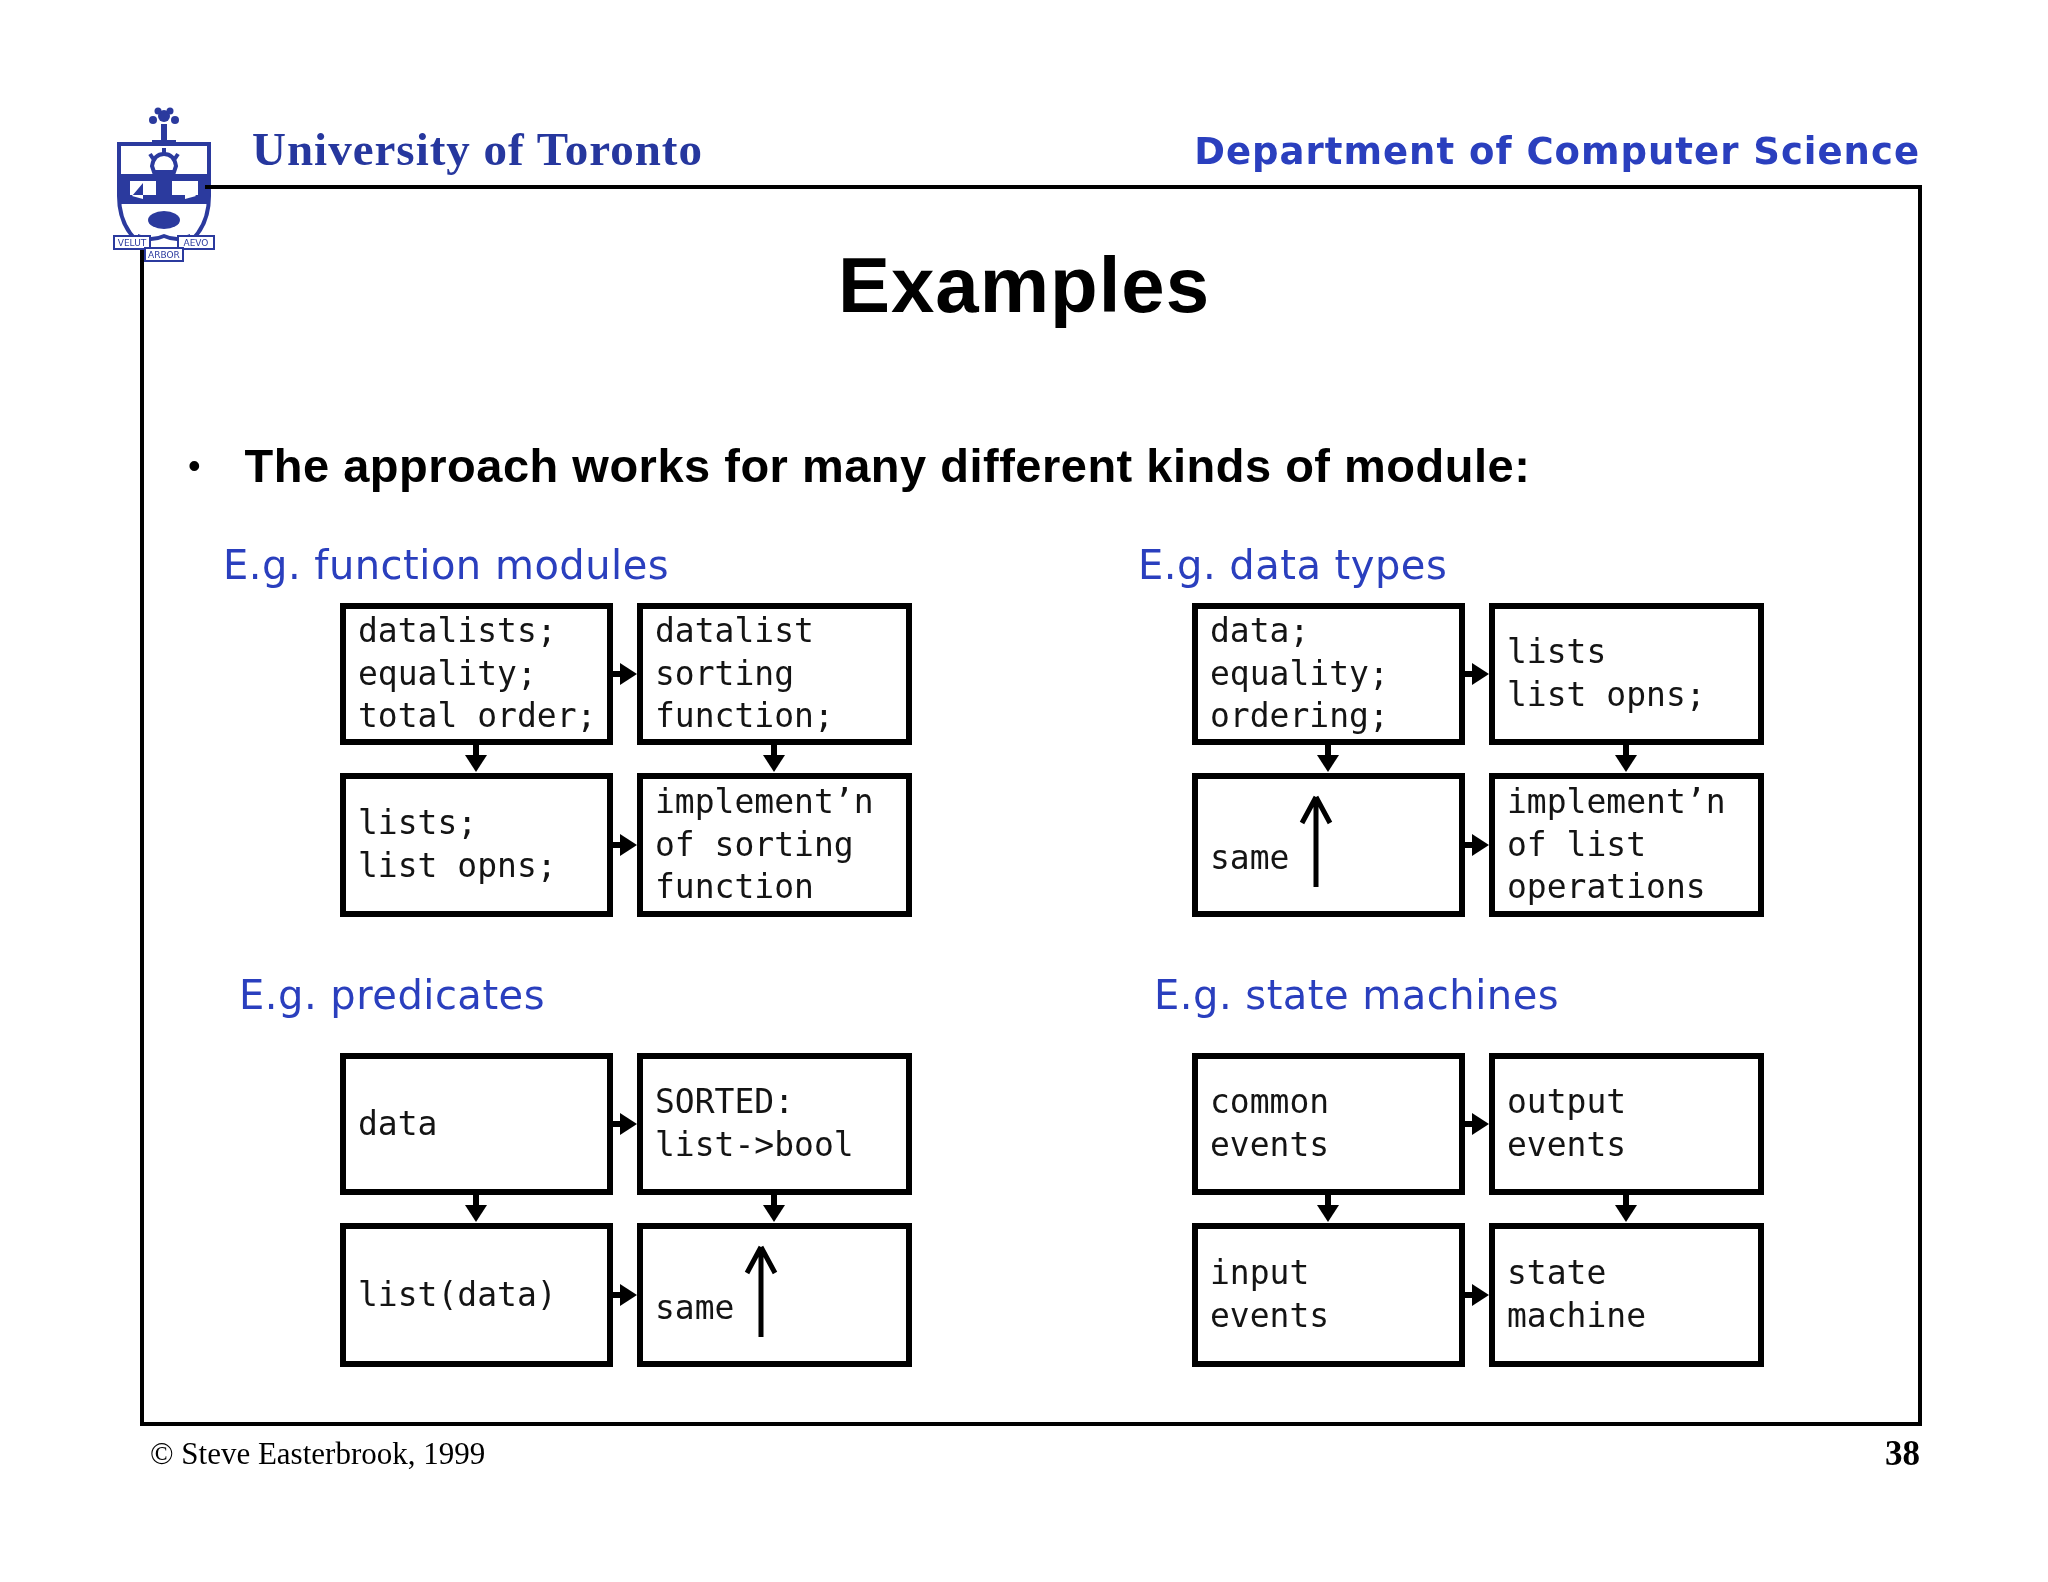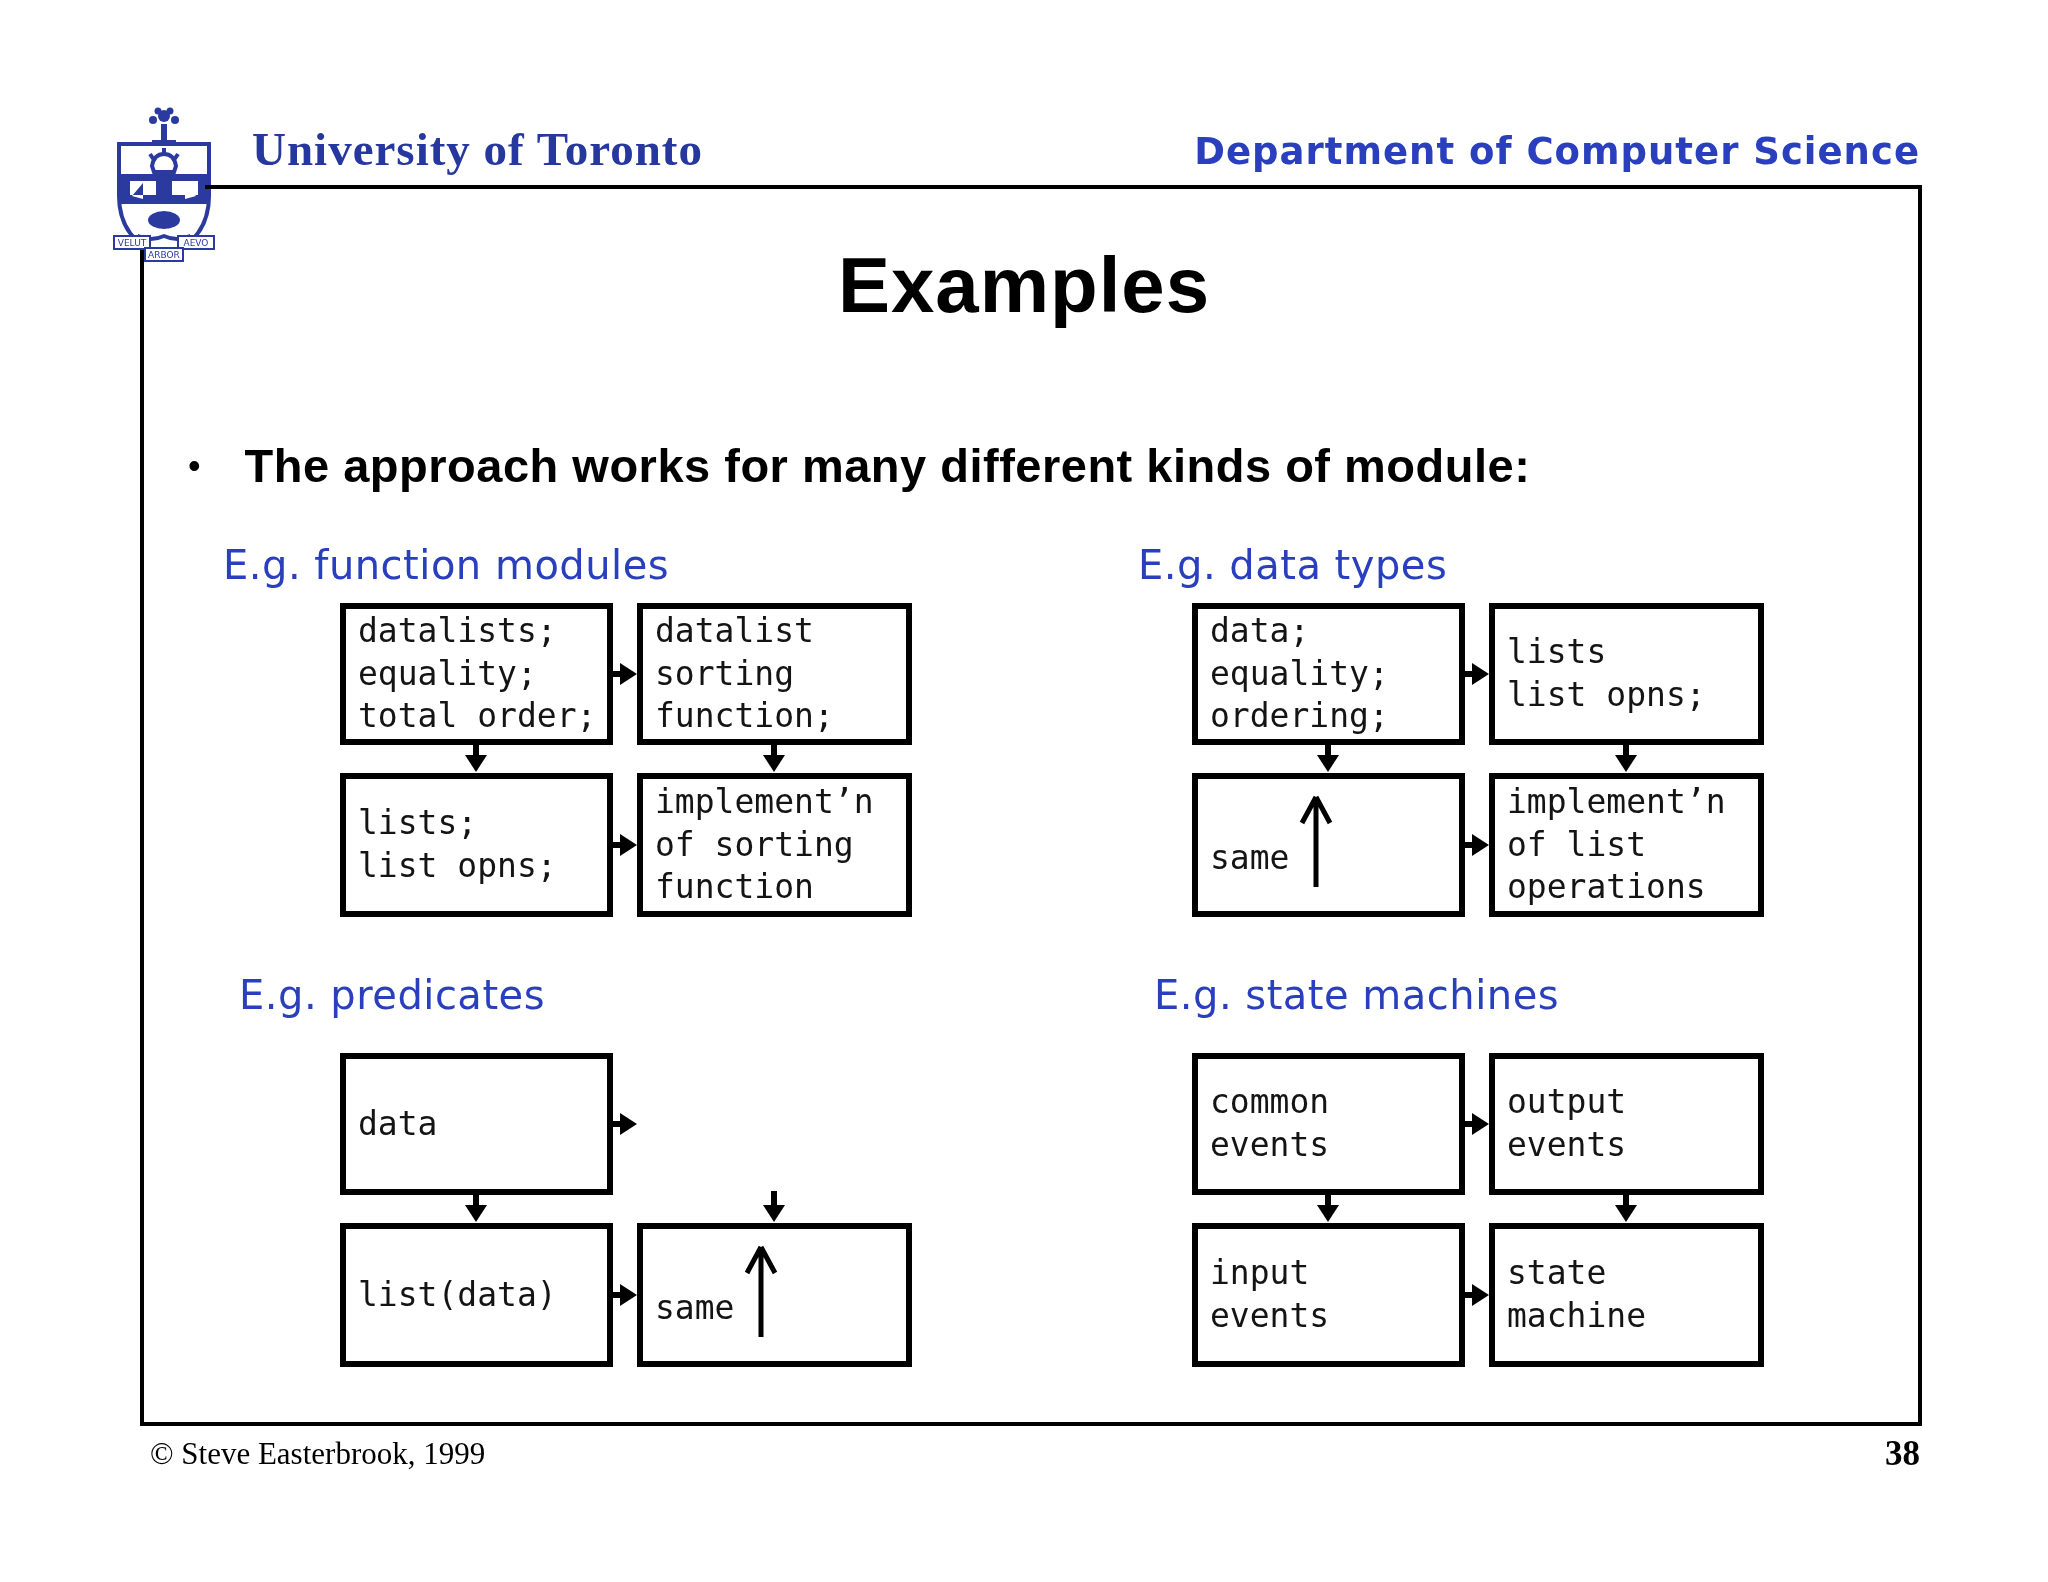--- a/index.html
+++ b/index.html
@@ -185,20 +185,24 @@
     <div class="vshaft v1s"></div>
       <div class="vhead v1h"></div>
     <div class="vshaft v2s"></div>
       <div class="vhead v2h"></div>
   </div>
 
   <div class="group" id="g-pr">
     <div class="bx tl">
         <span class="txt">data</span>
       </div>
+    <div class="bx tr">
+        <span class="txt">SORTED:
+list-&gt;bool</span>
+      </div>
     <div class="bx bl">
         <span class="txt">list(data)</span>
       </div>
     <div class="bx br samebox">
       <span class="txt">same</span>
       <svg class="up-arrow" width="44" height="104" viewBox="0 0 44 104">
         <path d="M22 100 L22 10 M22 10 L8 36 M22 10 L36 36" stroke="#000" stroke-width="5" fill="none"></path>
       </svg>
     </div>
     <div class="hshaft h1s"></div>

